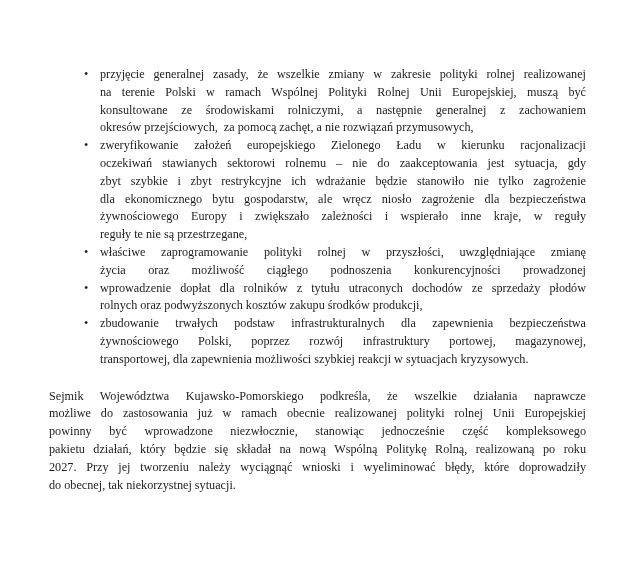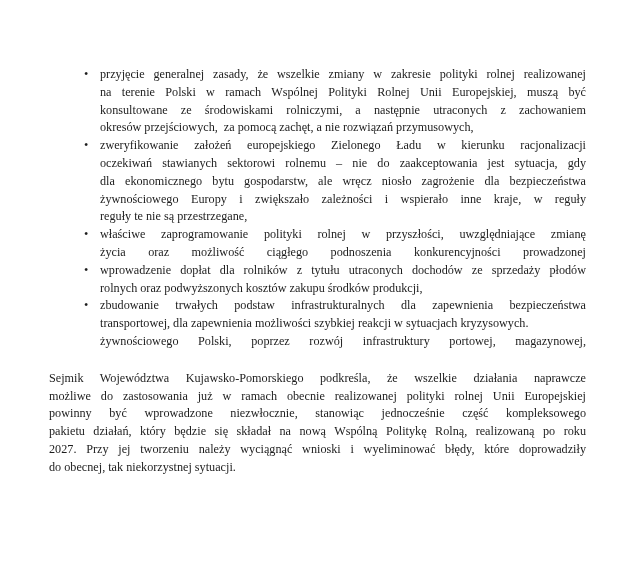--- a/index.html
+++ b/index.html
@@ -58,50 +58,51 @@
 
 <div class="page">
   <div class="content">
 
     <ul class="bullets">
 
       <li>
         <span class="marker">•</span>
         <div class="line">przyjęcie generalnej zasady, że wszelkie zmiany w zakresie polityki rolnej realizowanej</div>
         <div class="line">na terenie Polski w ramach Wspólnej Polityki Rolnej Unii Europejskiej, muszą być</div>
-        <div class="line">konsultowane ze środowiskami rolniczymi, a następnie utraconych z zachowaniem</div>
+        <div class="line">konsultowane ze środowiskami rolniczymi, a następnie generalnej z zachowaniem</div>
         <div class="line ragged">okresów przejściowych,  za pomocą zachęt, a nie rozwiązań przymusowych,</div>
       </li>
 
       <li>
         <span class="marker">•</span>
         <div class="line">zweryfikowanie założeń europejskiego Zielonego Ładu w kierunku racjonalizacji</div>
         <div class="line">oczekiwań stawianych sektorowi rolnemu – nie do zaakceptowania jest sytuacja, gdy</div>
+        <div class="line">zbyt szybkie i zbyt restrykcyjne ich wdrażanie będzie stanowiło nie tylko zagrożenie</div>
         <div class="line">dla ekonomicznego bytu gospodarstw, ale wręcz niosło zagrożenie dla bezpieczeństwa</div>
         <div class="line">żywnościowego Europy i zwiększało zależności i wspierało inne kraje, w reguły</div>
         <div class="line ragged">reguły te nie są przestrzegane,</div>
       </li>
 
       <li>
         <span class="marker">•</span>
         <div class="line">właściwe zaprogramowanie polityki rolnej w przyszłości, uwzględniające zmianę</div>
         <div class="line">życia oraz możliwość ciągłego podnoszenia konkurencyjności prowadzonej</div>
       </li>
 
       <li>
         <span class="marker">•</span>
         <div class="line">wprowadzenie dopłat dla rolników z tytułu utraconych dochodów ze sprzedaży płodów</div>
         <div class="line ragged">rolnych oraz podwyższonych kosztów zakupu środków produkcji,</div>
       </li>
 
       <li>
         <span class="marker">•</span>
         <div class="line">zbudowanie trwałych podstaw infrastrukturalnych dla zapewnienia bezpieczeństwa</div>
+        <div class="line">żywnościowego Polski, poprzez rozwój infrastruktury portowej, magazynowej,</div>
         <div class="line ragged">transportowej, dla zapewnienia możliwości szybkiej reakcji w sytuacjach kryzysowych.</div>
-        <div class="line">żywnościowego Polski, poprzez rozwój infrastruktury portowej, magazynowej,</div>
       </li>
 
     </ul>
 
     <div class="closing">
       <div class="line">Sejmik Województwa Kujawsko-Pomorskiego podkreśla, że wszelkie działania naprawcze</div>
       <div class="line">możliwe do zastosowania już w ramach obecnie realizowanej polityki rolnej Unii Europejskiej</div>
       <div class="line">powinny być wprowadzone niezwłocznie, stanowiąc jednocześnie część kompleksowego</div>
       <div class="line">pakietu działań, który będzie się składał na nową Wspólną Politykę Rolną, realizowaną po roku</div>
       <div class="line">2027. Przy jej tworzeniu należy wyciągnąć wnioski i wyeliminować błędy, które doprowadziły</div>

